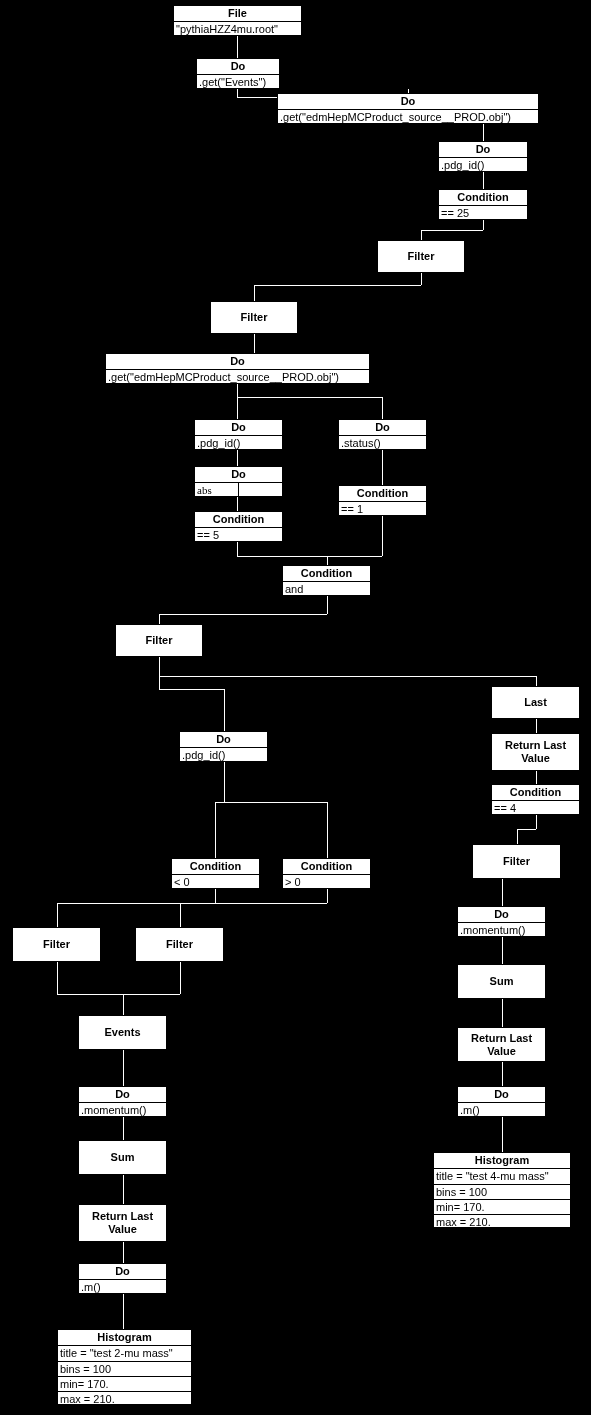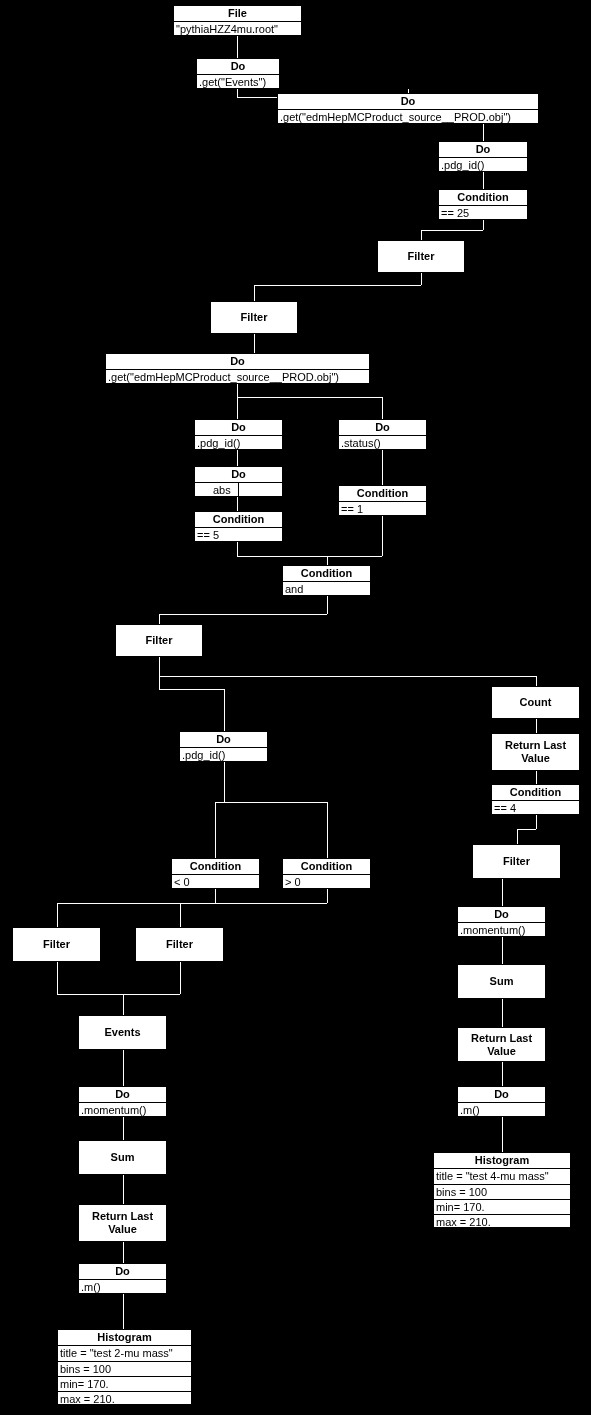--- a/index.html
+++ b/index.html
@@ -59,24 +59,25 @@
     overflow:hidden;
     box-sizing:border-box;
   }
   .node .row + .row{ border-top:1px solid #000000; }
   
   .node .row.split{
     padding-left:0;
     display:flex;
   }
   .node .row.split .cell{
-    padding-left:18px;
+    padding-left:2px;
     box-sizing:border-box;
     overflow:hidden;
     white-space:nowrap;
+    font-family:Liberation Serif, serif;
   }
   .node .row.split .cell.c1{ width:50%; border-right:1px solid #000000; }
   .node .row.split .cell.c2{ width:50%; }
   
   .edge{
     position:absolute;
     background:#ffffff;
     z-index:1;
   }
   .edge.v{ width:1px; }
@@ -199,21 +200,21 @@
     </div>
     <div class="node" style="left: 194px; top: 511px; width: 89px; height: 31px; background: rgb(255, 255, 255); color: rgb(0, 0, 0);">
       <span class="hdr">Condition</span>
       <span class="row">== 5</span>
     </div>
     <div class="node" style="left: 282px; top: 565px; width: 89px; height: 31px; background: rgb(255, 255, 255); color: rgb(0, 0, 0);">
       <span class="hdr">Condition</span>
       <span class="row">and</span>
     </div>
     <div class="node plain" style="left: 115px; top: 624px; width: 88px; height: 33px; background: rgb(255, 255, 255); color: rgb(0, 0, 0);">Filter</div>
-    <div class="node plain" style="left: 491px; top: 686px; width: 89px; height: 33px; background: rgb(255, 255, 255); color: rgb(0, 0, 0);">Count</div>
+    <div class="node plain" style="left: 491px; top: 686px; width: 89px; height: 33px; background: rgb(255, 255, 255); color: rgb(0, 0, 0);">Last</div>
     <div class="node" style="left: 179px; top: 731px; width: 89px; height: 31px; background: rgb(255, 255, 255); color: rgb(0, 0, 0);">
       <span class="hdr">Do</span>
       <span class="row">.pdg_id()</span>
     </div>
     <div class="node plain" style="left: 491px; top: 733px; width: 89px; height: 38px; background: rgb(255, 255, 255); color: rgb(0, 0, 0);">Return Last Value</div>
     <div class="node" style="left: 491px; top: 784px; width: 89px; height: 31px; background: rgb(255, 255, 255); color: rgb(0, 0, 0);">
       <span class="hdr">Condition</span>
       <span class="row">== 4</span>
     </div>
     <div class="node" style="left: 171px; top: 858px; width: 89px; height: 31px; background: rgb(255, 255, 255); color: rgb(0, 0, 0);">

